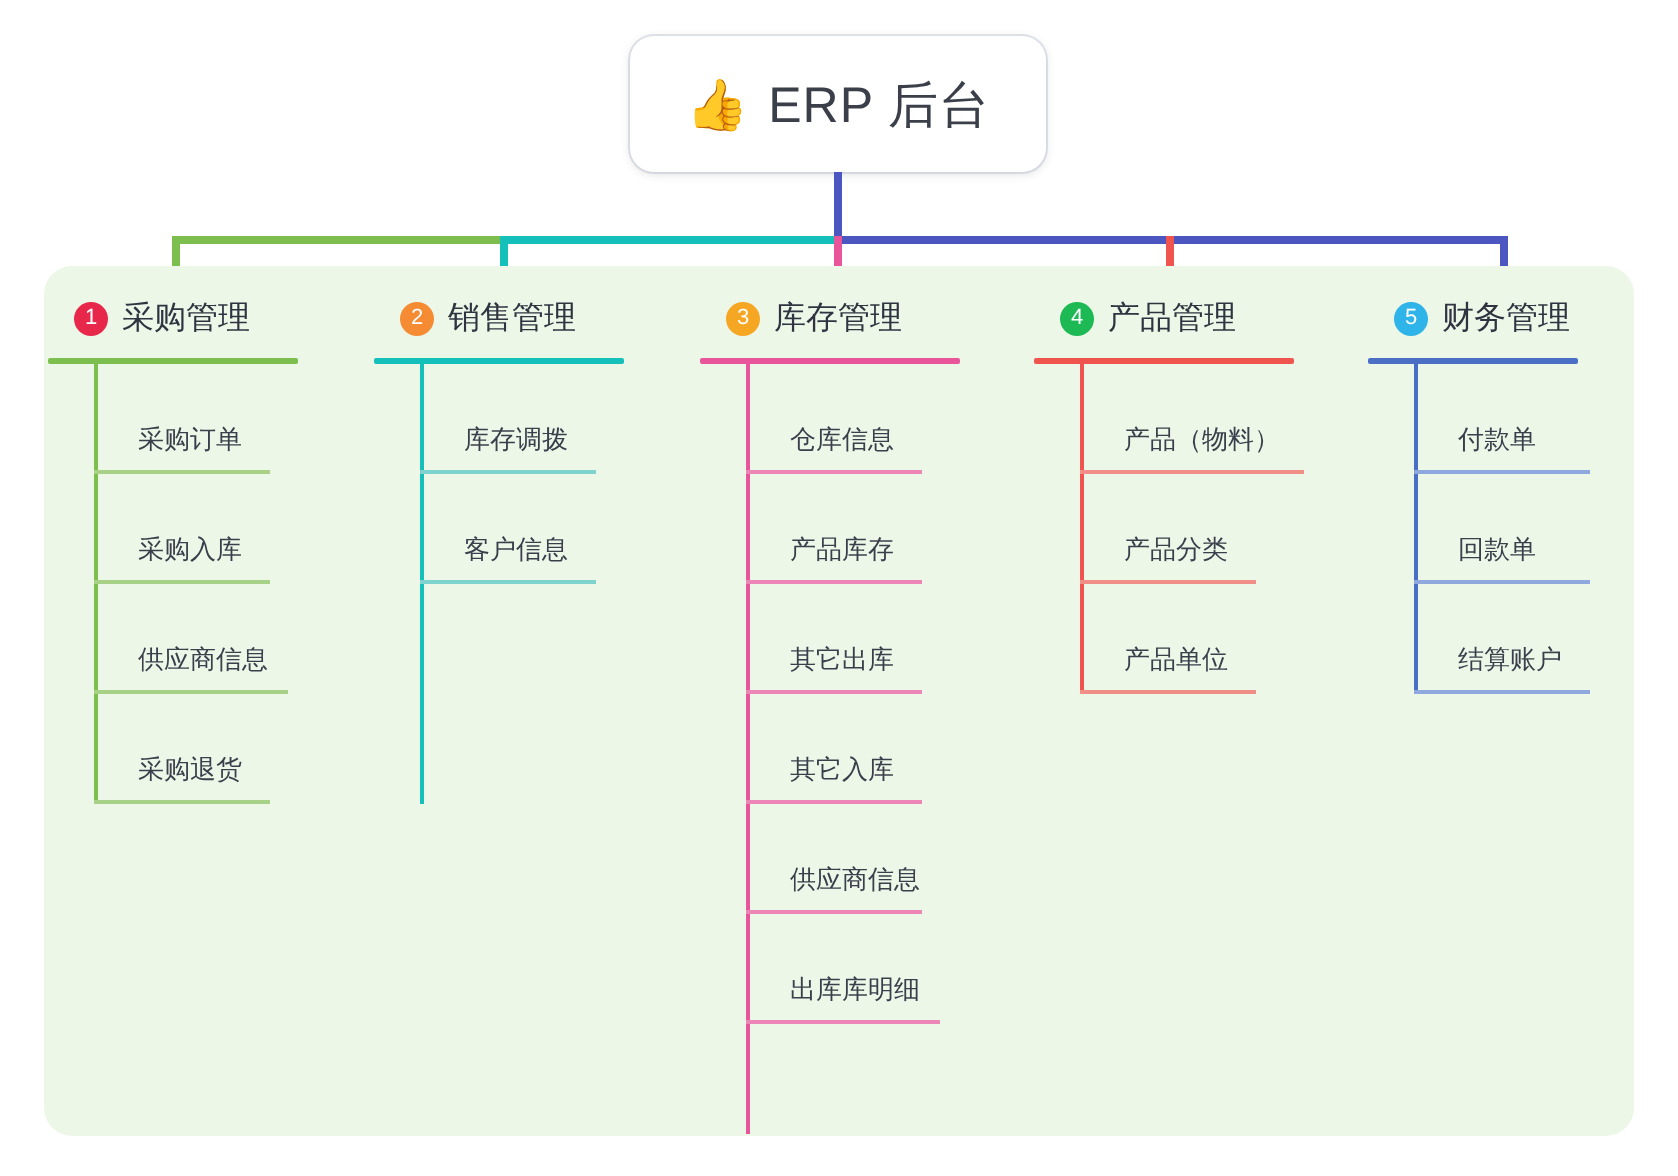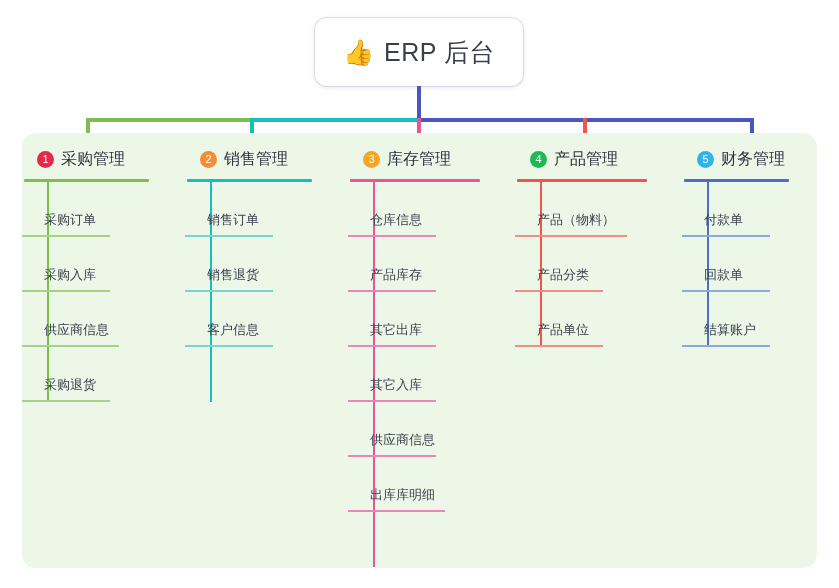--- a/index.html
+++ b/index.html
@@ -52,21 +52,21 @@
   .badge {
     width: 17px; height: 17px; border-radius: 50%;
     color: #ffffff; font-size: 11px; line-height: 17px;
     text-align: center; font-weight: normal;
     flex: 0 0 auto;
   }
   .col-title { font-size: 16px; color: #2f3440; white-space: nowrap; }
   .col-underline { height: 3px; margin-top: 7px; border-radius: 1px; }
 
   
-  .leaves { position: relative; margin-top: 0; }
+  .leaves { position: relative; margin-top: 0; padding-left: 25px; }
   .spine { position: absolute; left: 25px; top: 0; width: 2px; }
   .leaf { position: relative; height: 55px; }
   .leaf-text {
     position: absolute; left: 22px; bottom: 8px;
     font-size: 13px; color: #3a3f4b; white-space: nowrap;
   }
   .leaf-line {
     position: absolute; left: 0; bottom: 0;
     height: 2px; width: 95px;
   }
@@ -127,25 +127,21 @@
       </div>
       <div class="column" style="left: 185px; width: 160px;">
         <div class="col-head">
           <span class="badge" style="background: rgb(245, 139, 51);">2</span>
           <span class="col-title">销售管理</span>
         </div>
         <div class="col-underline" style="background: rgb(21, 191, 186); width: 125px; margin-left: 2px;"></div>
         <div class="leaves">
           <div class="spine" style="background: rgb(21, 191, 186); height: 220px;"></div>
           <div class="leaf">
-            <span class="leaf-text">销售订单</span>
-            <span class="leaf-line" style="background: rgb(127, 211, 207); width: 88px;"></span>
-          </div>
-          <div class="leaf">
-            <span class="leaf-text">销售退货</span>
+            <span class="leaf-text">库存调拨</span>
             <span class="leaf-line" style="background: rgb(127, 211, 207); width: 88px;"></span>
           </div>
           <div class="leaf">
             <span class="leaf-text">客户信息</span>
             <span class="leaf-line" style="background: rgb(127, 211, 207); width: 88px;"></span>
           </div>
         </div>
       </div>
       <div class="column" style="left: 348px; width: 165px;">
         <div class="col-head">

